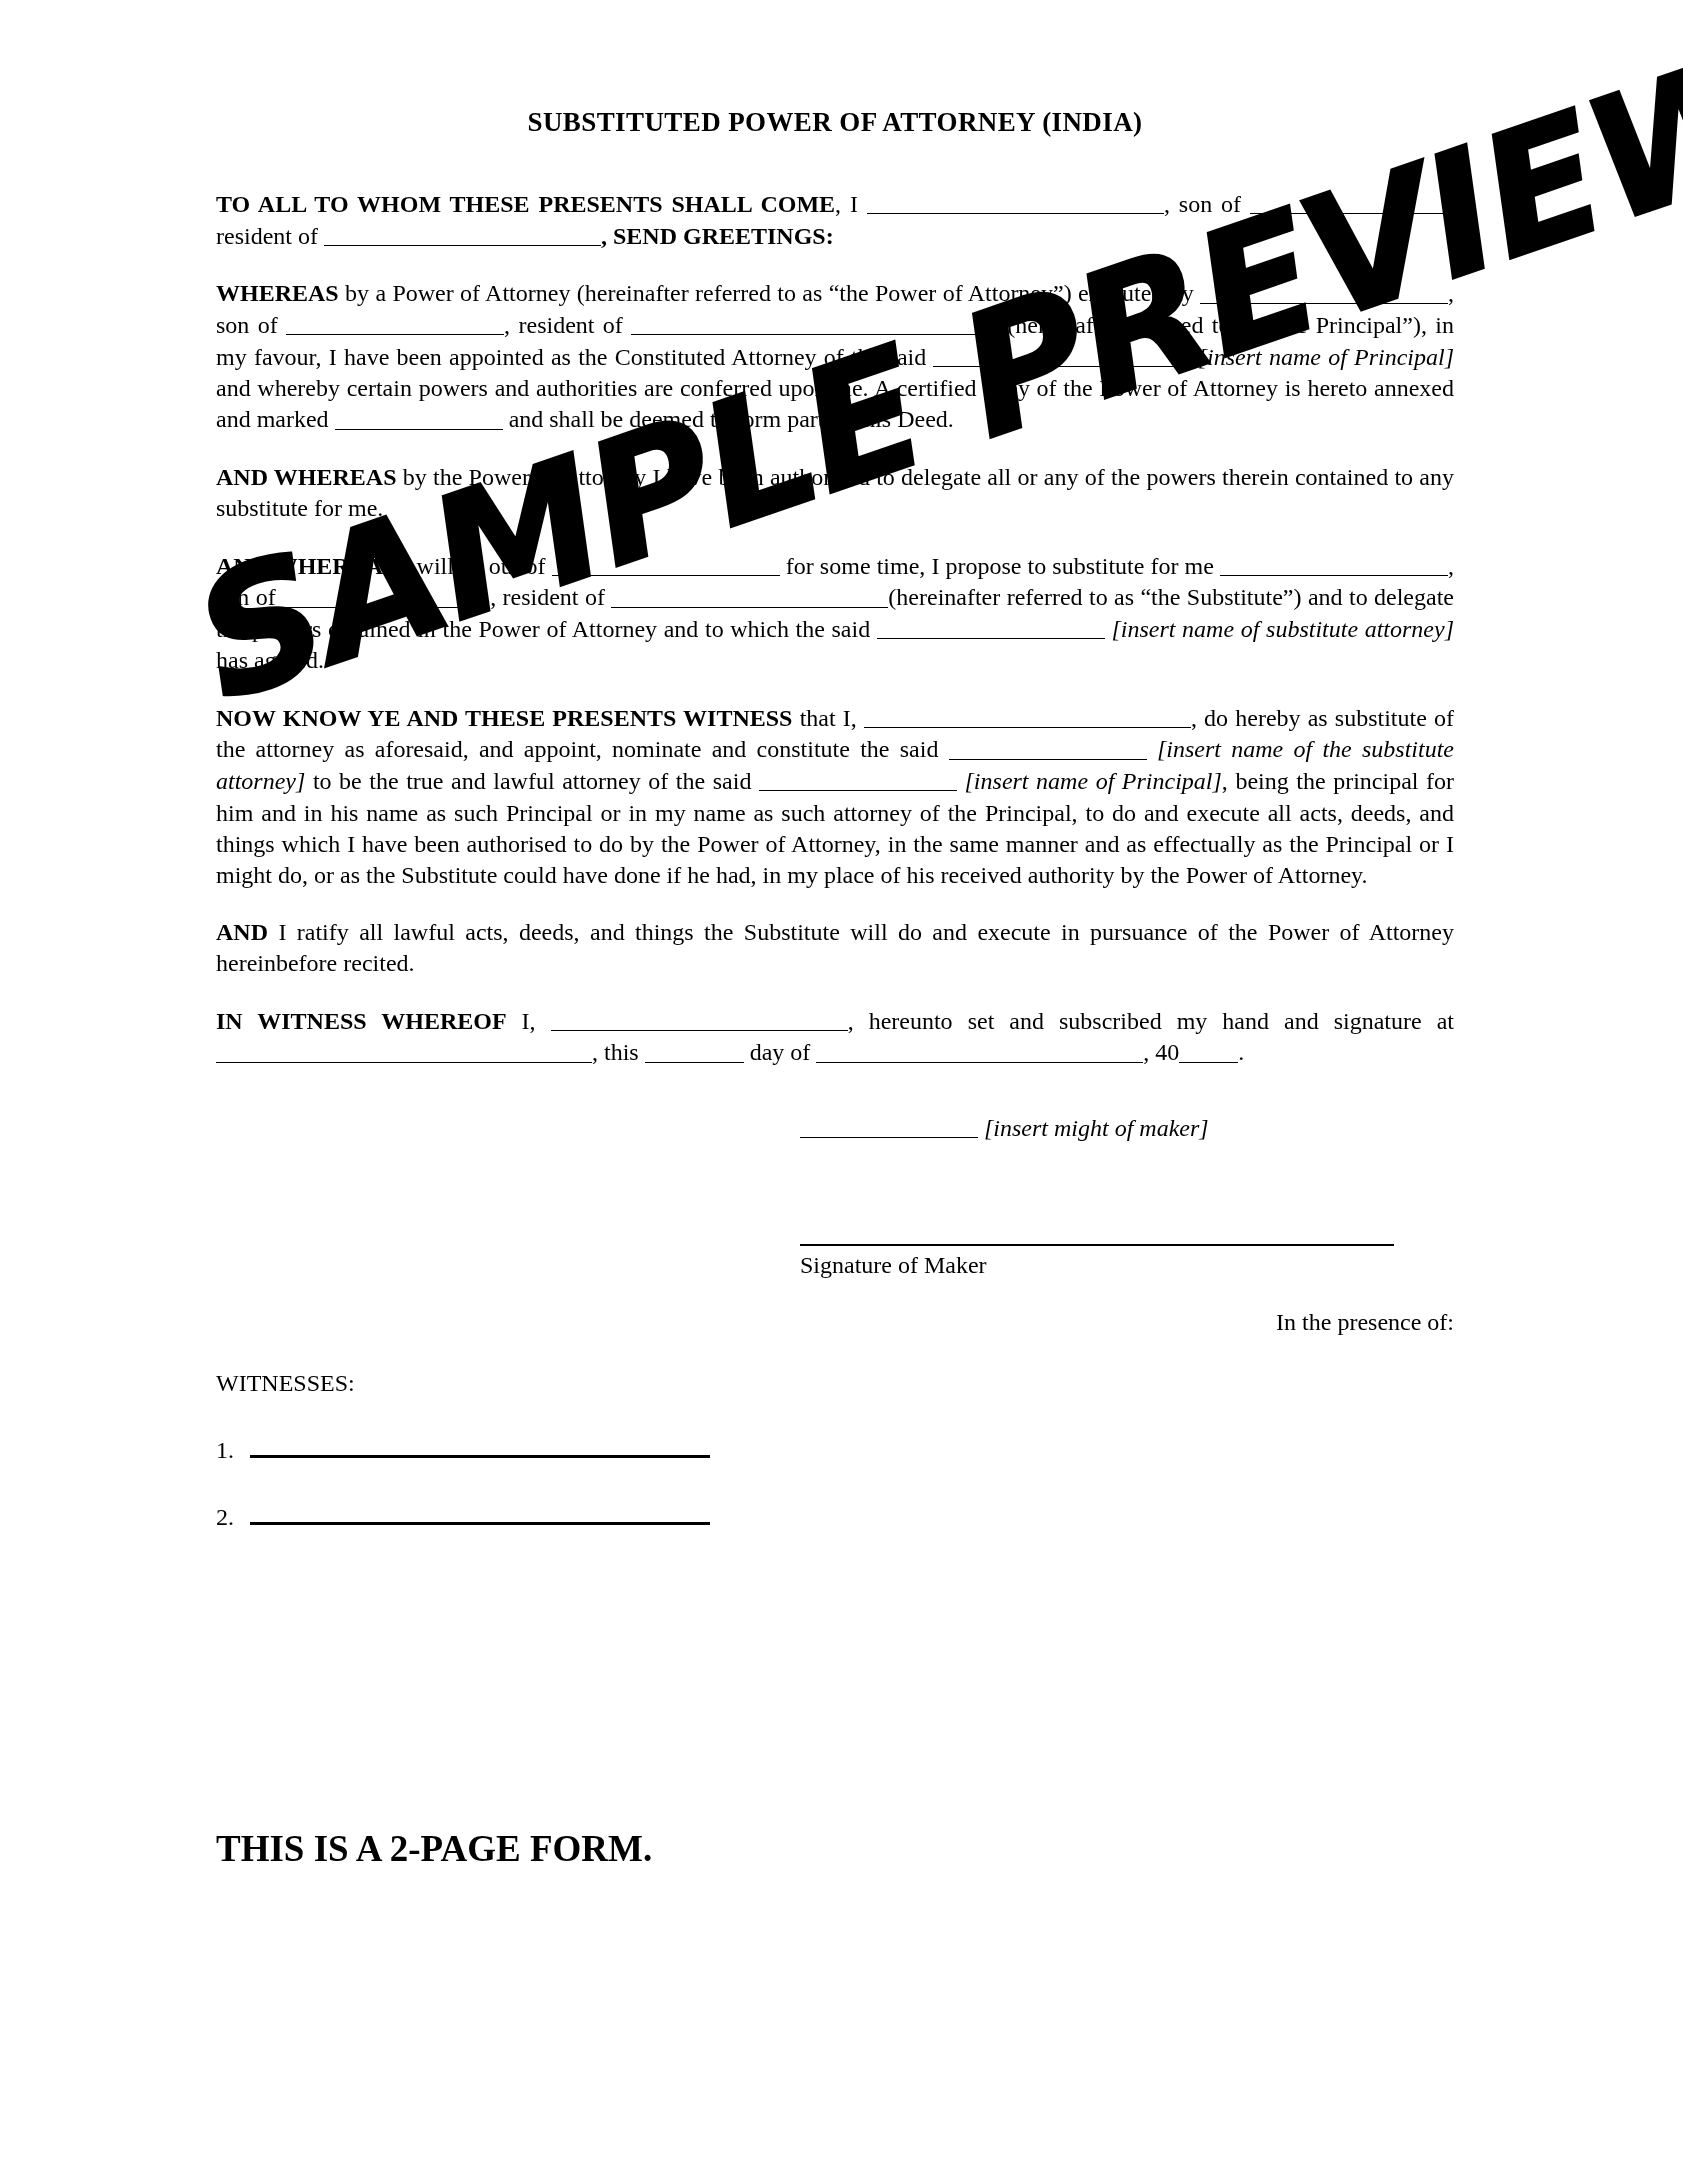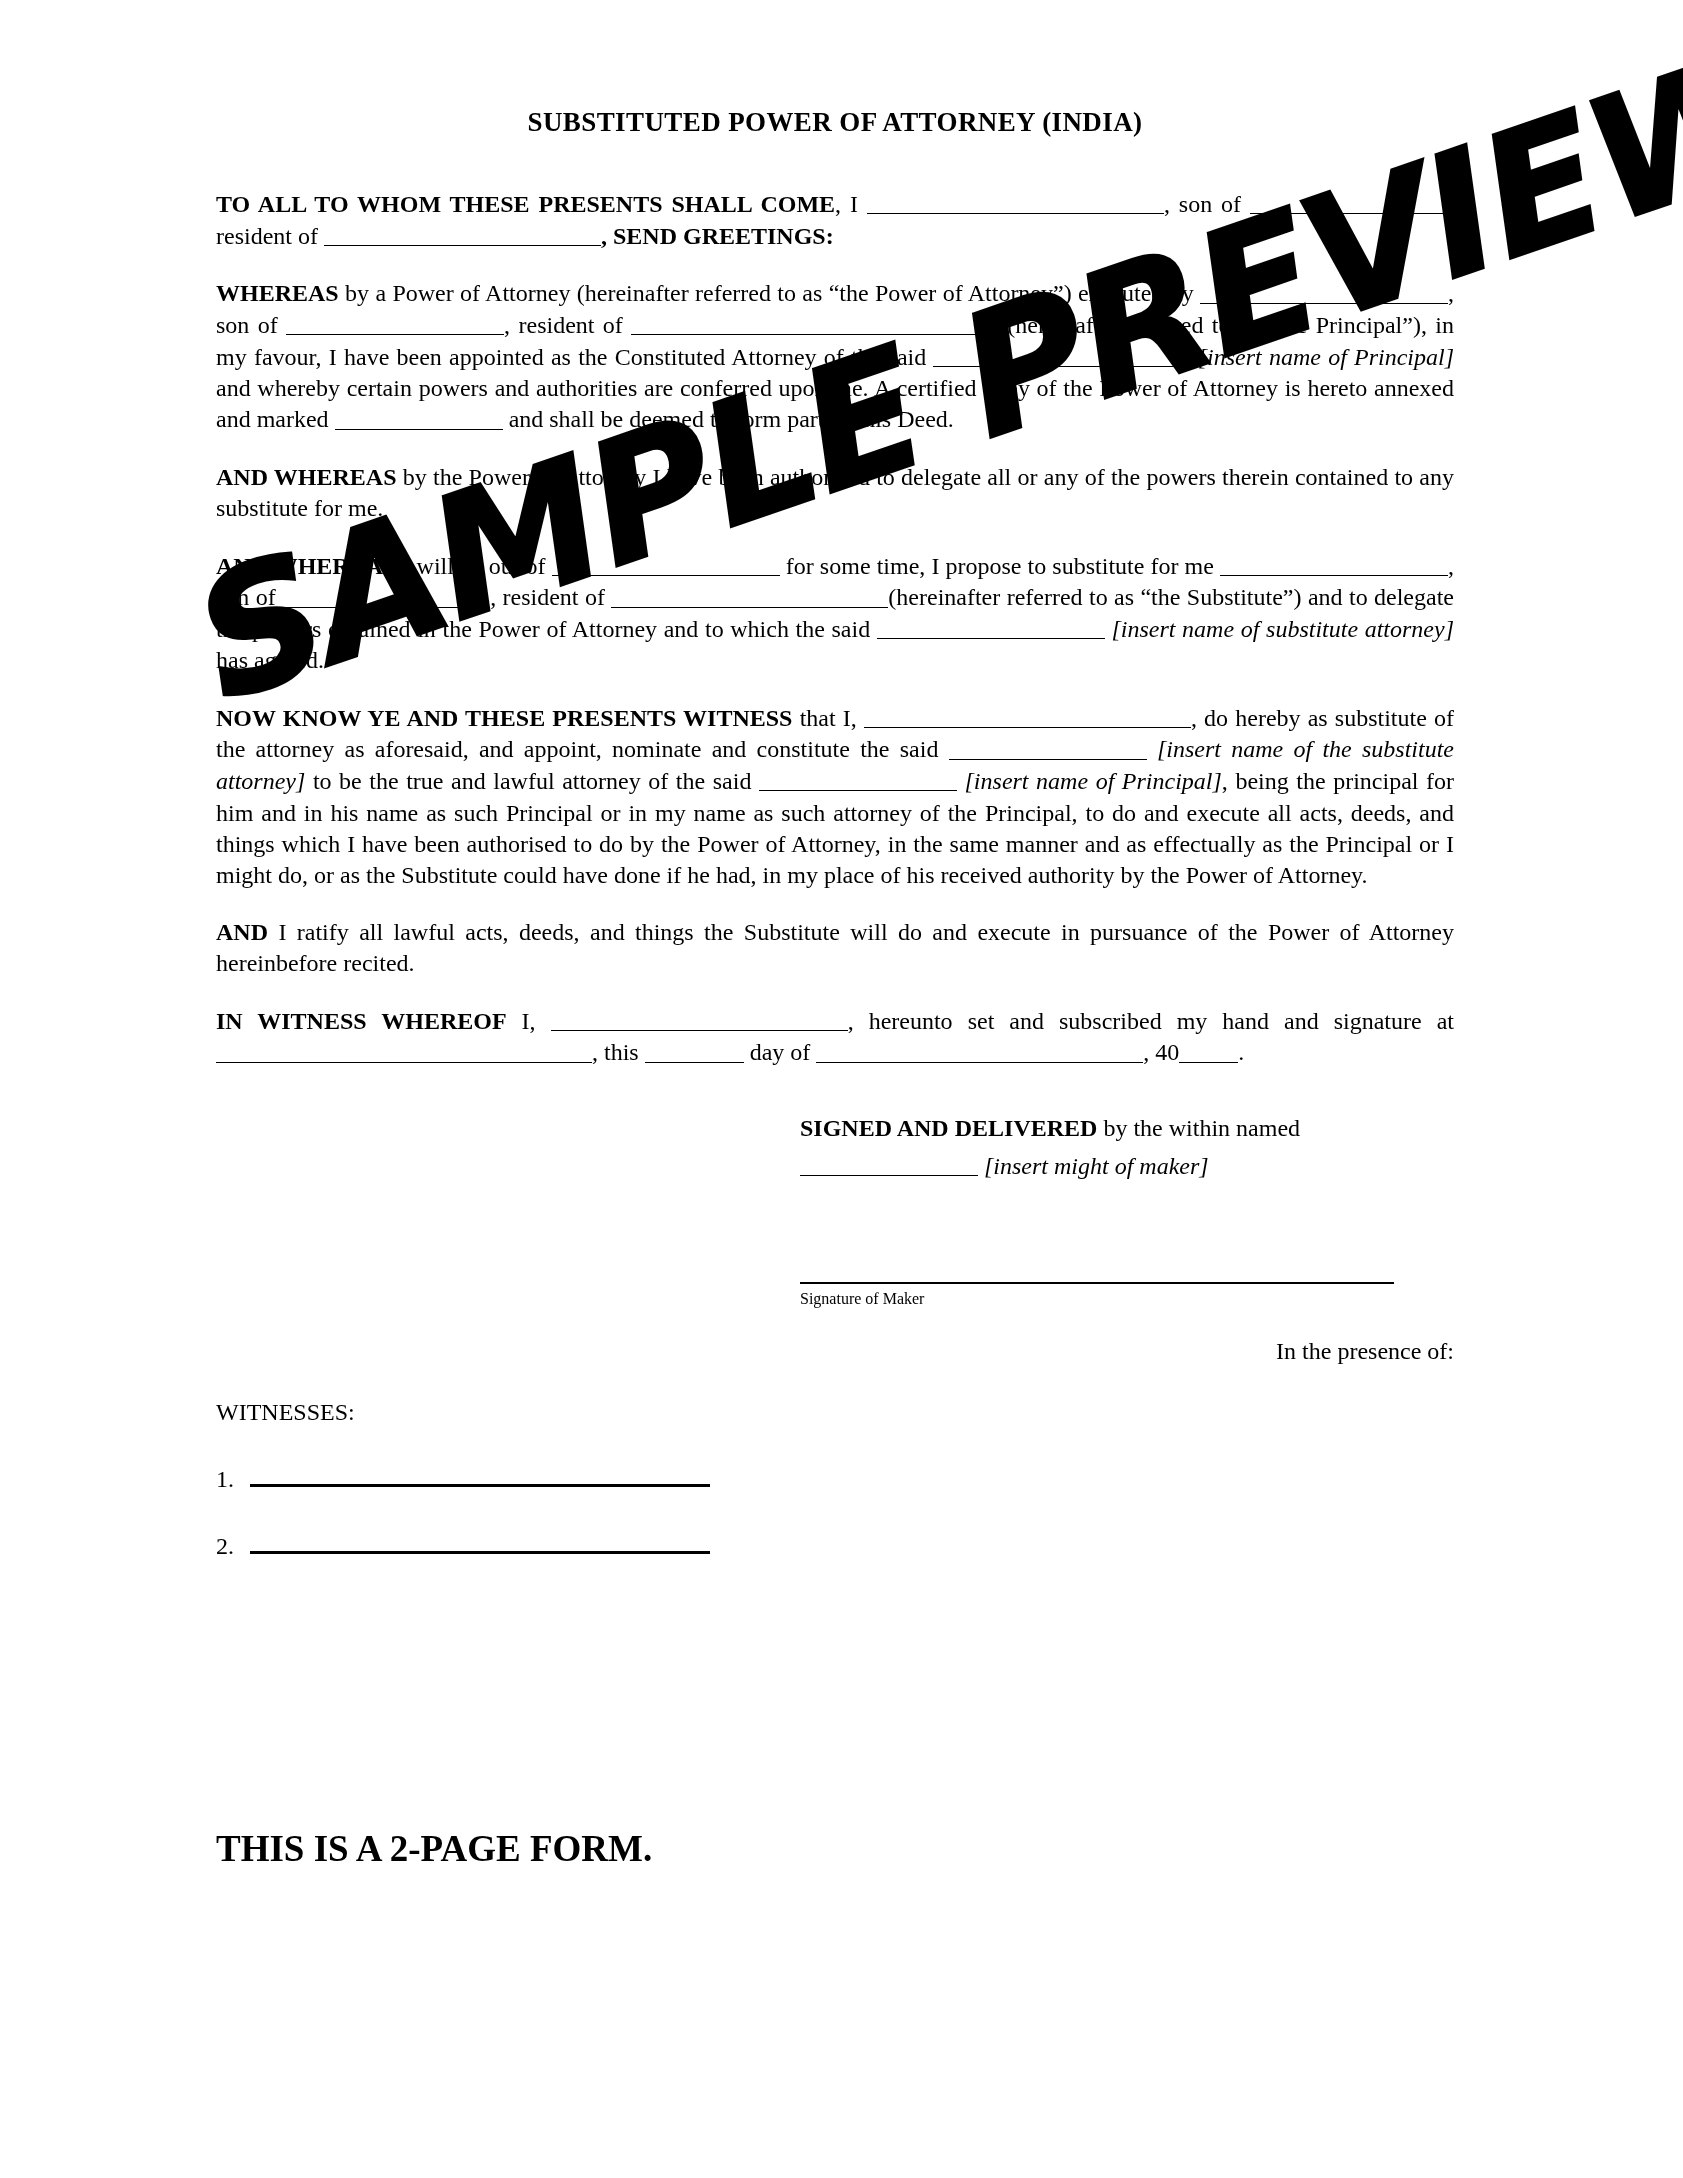--- a/index.html
+++ b/index.html
@@ -77,21 +77,21 @@
     margin-top: 99px;
     margin-left: 584px;
     width: 594px;
   }
   .sig-rule {
     border-top: 2px solid #000;
     width: 594px;
     margin-bottom: 6px;
   }
   .sig-caption {
-    font-size: 16px;
+    font-size: 24px;
   }
   .presence {
     margin-top: 30px;
     font-size: 24px;
     text-align: right;
   }
   .witness-label {
     margin-top: 34px;
     font-size: 24px;
   }
@@ -160,21 +160,20 @@
 
     <p class="para"><b class="b">AND WHEREAS</b><span> I will be out of </span><span class="fill w230"></span><span> for some time, I propose to substitute for me </span><span class="fill w230"></span><span>, son of </span><span class="fill w210"></span><span>, resident of </span><span class="fill w280"></span><span>(hereinafter referred to as “the Substitute”) and to delegate the powers obtained in the Power of Attorney and to which the said </span><span class="fill w230"></span> <i class="i">[insert name of substitute attorney]</i><span> has agreed.</span></p>
 
     <p class="para"><b class="b">NOW KNOW YE AND THESE PRESENTS WITNESS</b><span> that I, </span><span class="fill w330"></span><span>, do hereby as substitute of the attorney as aforesaid, and appoint, nominate and constitute the said </span><span class="fill w200"></span> <i class="i">[insert name of the substitute attorney]</i><span> to be the true and lawful attorney of the said </span><span class="fill w200"></span> <i class="i">[insert name of Principal]</i><span>, being the principal for him and in his name as such Principal or in my name as such attorney of the Principal, to do and execute all acts, deeds, and things which I have been authorised to do by the Power of Attorney, in the same manner and as effectually as the Principal or I might do, or as the Substitute could have done if he had, in my place of his received authority by the Power of Attorney.</span></p>
 
     <p class="para"><b class="b">AND</b><span> I ratify all lawful acts, deeds, and things the Substitute will do and execute in pursuance of the Power of Attorney hereinbefore recited.</span></p>
 
     <p class="para"><b class="b">IN WITNESS WHEREOF</b><span> I, </span><span class="fill w300"></span><span>, hereunto set and subscribed my hand and signature at </span><span class="fill w380"></span><span>, this </span><span class="fill w100"></span><span> day of </span><span class="fill w330"></span><span>, 40</span><span class="fill w60"></span><span>.</span></p>
 
     <div class="signed-block">
-      <div><b class="b">SIGNED AND DELIVERED</b><span> by the within named</span></div>
       <div style="margin-top:6px"><span class="fill w180"></span> <i class="i">[insert might of maker]</i></div>
     </div>
 
     <div class="sig-line-wrap">
       <div class="sig-rule"></div>
       <div class="sig-caption">Signature of Maker</div>
     </div>
 
     <div class="presence">In the presence of:</div>
     <div class="witness-label">WITNESSES:</div>

